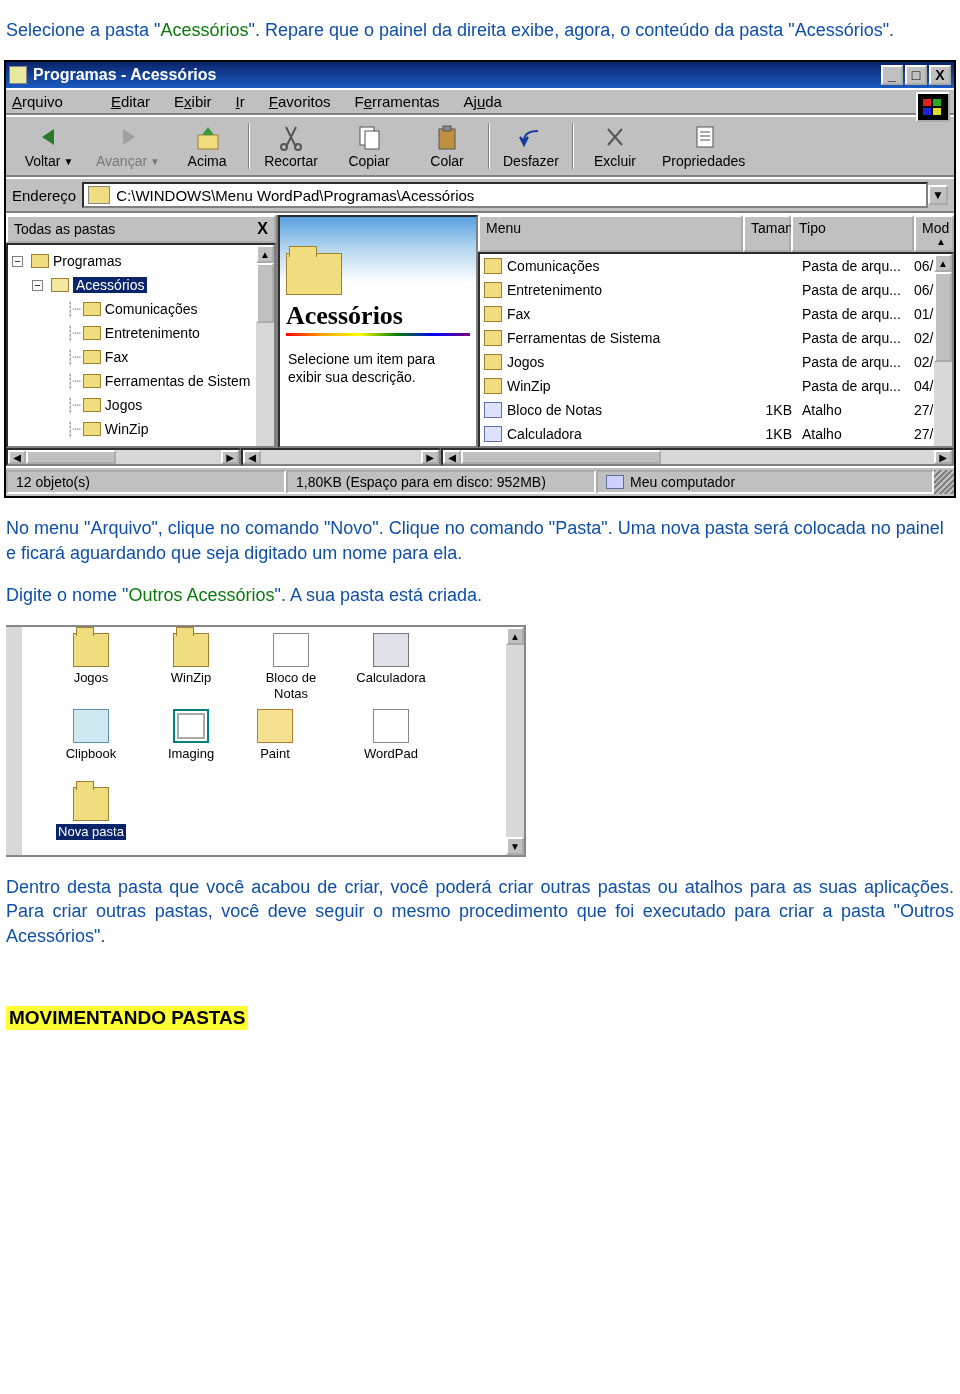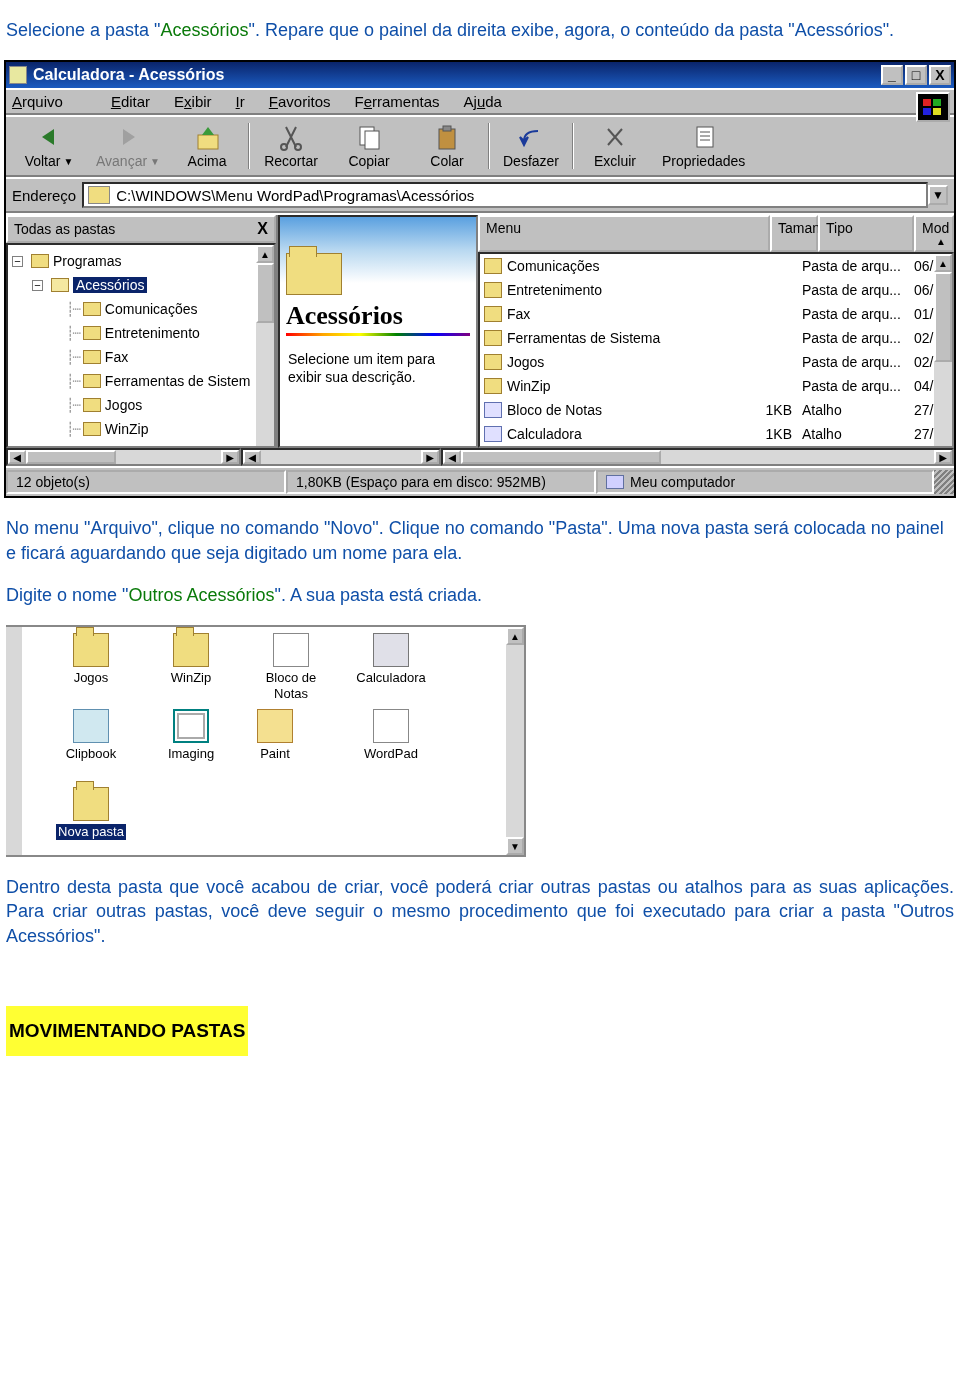--- a/index.html
+++ b/index.html
@@ -6,21 +6,21 @@
   body {
     margin: 0;
     padding: 0;
     font-family: Arial, "Helvetica", sans-serif;
     font-size: 18px;
     background: #fff;
     width: 960px;
   }
   .doc-text { color: #0f4fa8; line-height: 1.35; padding: 0 6px; }
   .doc-text .green { color: #0a7a0a; }
-  .section-title { background: #ffff33; color: #000; display: inline-block; padding: 14px 3px; font-weight: bold; margin: 40px 6px 0 6px; font-size:19px;}
+  .section-title { background: #ffff33; color: #000; display: inline-block; padding: 1px 3px; font-weight: bold; margin: 40px 6px 0 6px; font-size:19px;}
 
   
   .win {
     border: 2px solid #000;
     background: #c0c0c0;
     font-family: Tahoma, Arial, sans-serif;
     margin: 10px 4px 10px 4px;
   }
   .titlebar {
     background: linear-gradient(to bottom,#0a246a,#1b5bc0);
@@ -124,21 +124,21 @@
   .midPane .rainbow { height:3px; margin:0 6px; background:linear-gradient(to right,red,orange,yellow,green,blue,purple);}
   .midPane .desc { font-size:14px; padding:14px 8px; line-height:1.3;}
 
   .listPane {
     flex:1; display:flex; flex-direction:column;
     background:#fff;
   }
   .listhdrs { display:flex; }
   .listhdr-cell.name { flex:1; }
   .listhdr-cell.tam { width:48px; text-align:right;}
-  .listhdr-cell.tipo { width:96px;}
+  .listhdr-cell.tipo { width:123px;}
   .listhdr-cell.mod { width:40px;}
   .listhdr-cell .up { float:right; font-size:10px;}
   .listbody { flex:1; background:#fff; border:2px inset #808080; position:relative; font-size:14px;}
   .lrow { display:flex; align-items:center; height:24px; padding:0 4px;}
   .lrow .ic { width:18px; height:16px; margin-right:5px;}
   .lrow .ic.folder { background:#f0dd80; border:1px solid #a08030;}
   .lrow .ic.short { background:#e0e0ff; border:1px solid #6070b0;}
   .lrow .nm { flex:1; }
   .lrow .tm { width:60px; text-align:right; padding-right:10px;}
   .lrow .tp { width:112px;}
@@ -198,21 +198,21 @@
 
 
 <p class="doc-text">
   <span>Selecione a pasta "</span><span class="green">Acessórios</span><span>". Repare que o painel da direita exibe, agora, o conteúdo da pasta "Acessórios".</span>
 </p>
 
 
 <div class="win">
   <div class="titlebar">
     <div class="ticon"></div>
-    <div class="titletext">Calculadora - Acessórios</div>
+    <div class="titletext">Programas - Acessórios</div>
     <div class="sysbtns">
       <div class="sysbtn">_</div>
       <div class="sysbtn">□</div>
       <div class="sysbtn">X</div>
     </div>
   </div>
 
   <div class="menubar">
     <span><u>A</u><span>rquivo</span></span>
     <span><u>E</u>ditar</span>

